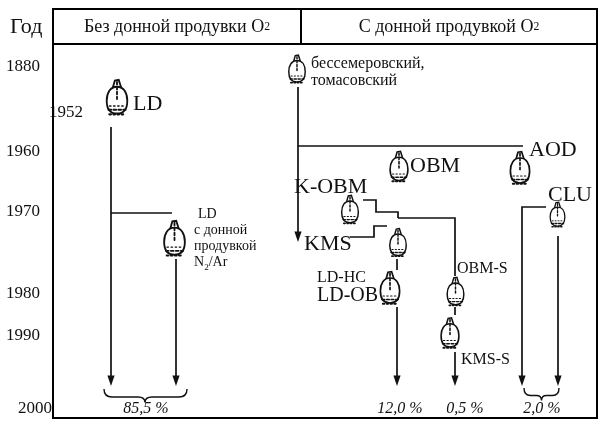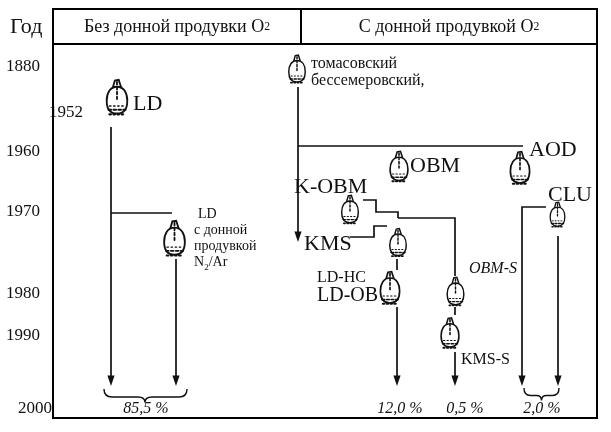--- a/index.html
+++ b/index.html
@@ -121,37 +121,37 @@
     </svg>
   <svg class="icon" style="left:441px;top:276px;" width="29" height="33">
       <use href="#conv"></use>
     </svg>
   <svg class="icon" style="left:437px;top:315px;" width="26" height="38">
       <use href="#conv"></use>
     </svg>
 
   <div class="lbl" style="left:133px;top:94px;">LD</div>
   <div class="blk cyr" style="left:311px;top:54px;line-height:17px;">
+    <div>бессемеровский,</div>
     <div>томасовский</div>
-    <div>бессемеровский,</div>
   </div>
   <div class="lbl" style="left:410px;top:156px;">OBM</div>
   <div class="lbl" style="left:529px;top:140px;">AOD</div>
   <div class="lbl" style="left:294px;top:177px;">K-OBM</div>
   <div class="lbl" style="left:548px;top:185px;">CLU</div>
   <div class="lbl" style="left:304px;top:234px;">KMS</div>
   <div class="blk small" style="left:194px;top:206px;">
     <div style="padding-left:4px;">LD</div>
     <div>с донной</div>
     <div>продувкой</div>
     <div><span>N</span><sub>2</sub><span>/Ar</span></div>
   </div>
   <div class="lbl" style="left:317px;top:268px;font-size:16px;">LD-HC</div>
   <div class="lbl" style="left:317px;top:285px;font-size:20px;">LD-OB</div>
-  <div class="lbl" style="left:469px;top:259px;font-size:16px;font-style:italic;">OBM-S</div>
+  <div class="lbl" style="left:457px;top:259px;font-size:16px;">OBM-S</div>
   <div class="lbl" style="left:461px;top:350px;font-size:16px;">KMS-S</div>
 
   <div class="pct" style="left:106px;top:399px;">85,5 %</div>
   <div class="pct" style="left:360px;top:399px;">12,0 %</div>
   <div class="pct" style="left:425px;top:399px;">0,5 %</div>
   <div class="pct" style="left:502px;top:399px;">2,0 %</div>
 
 </div>
 
 </body></html>

